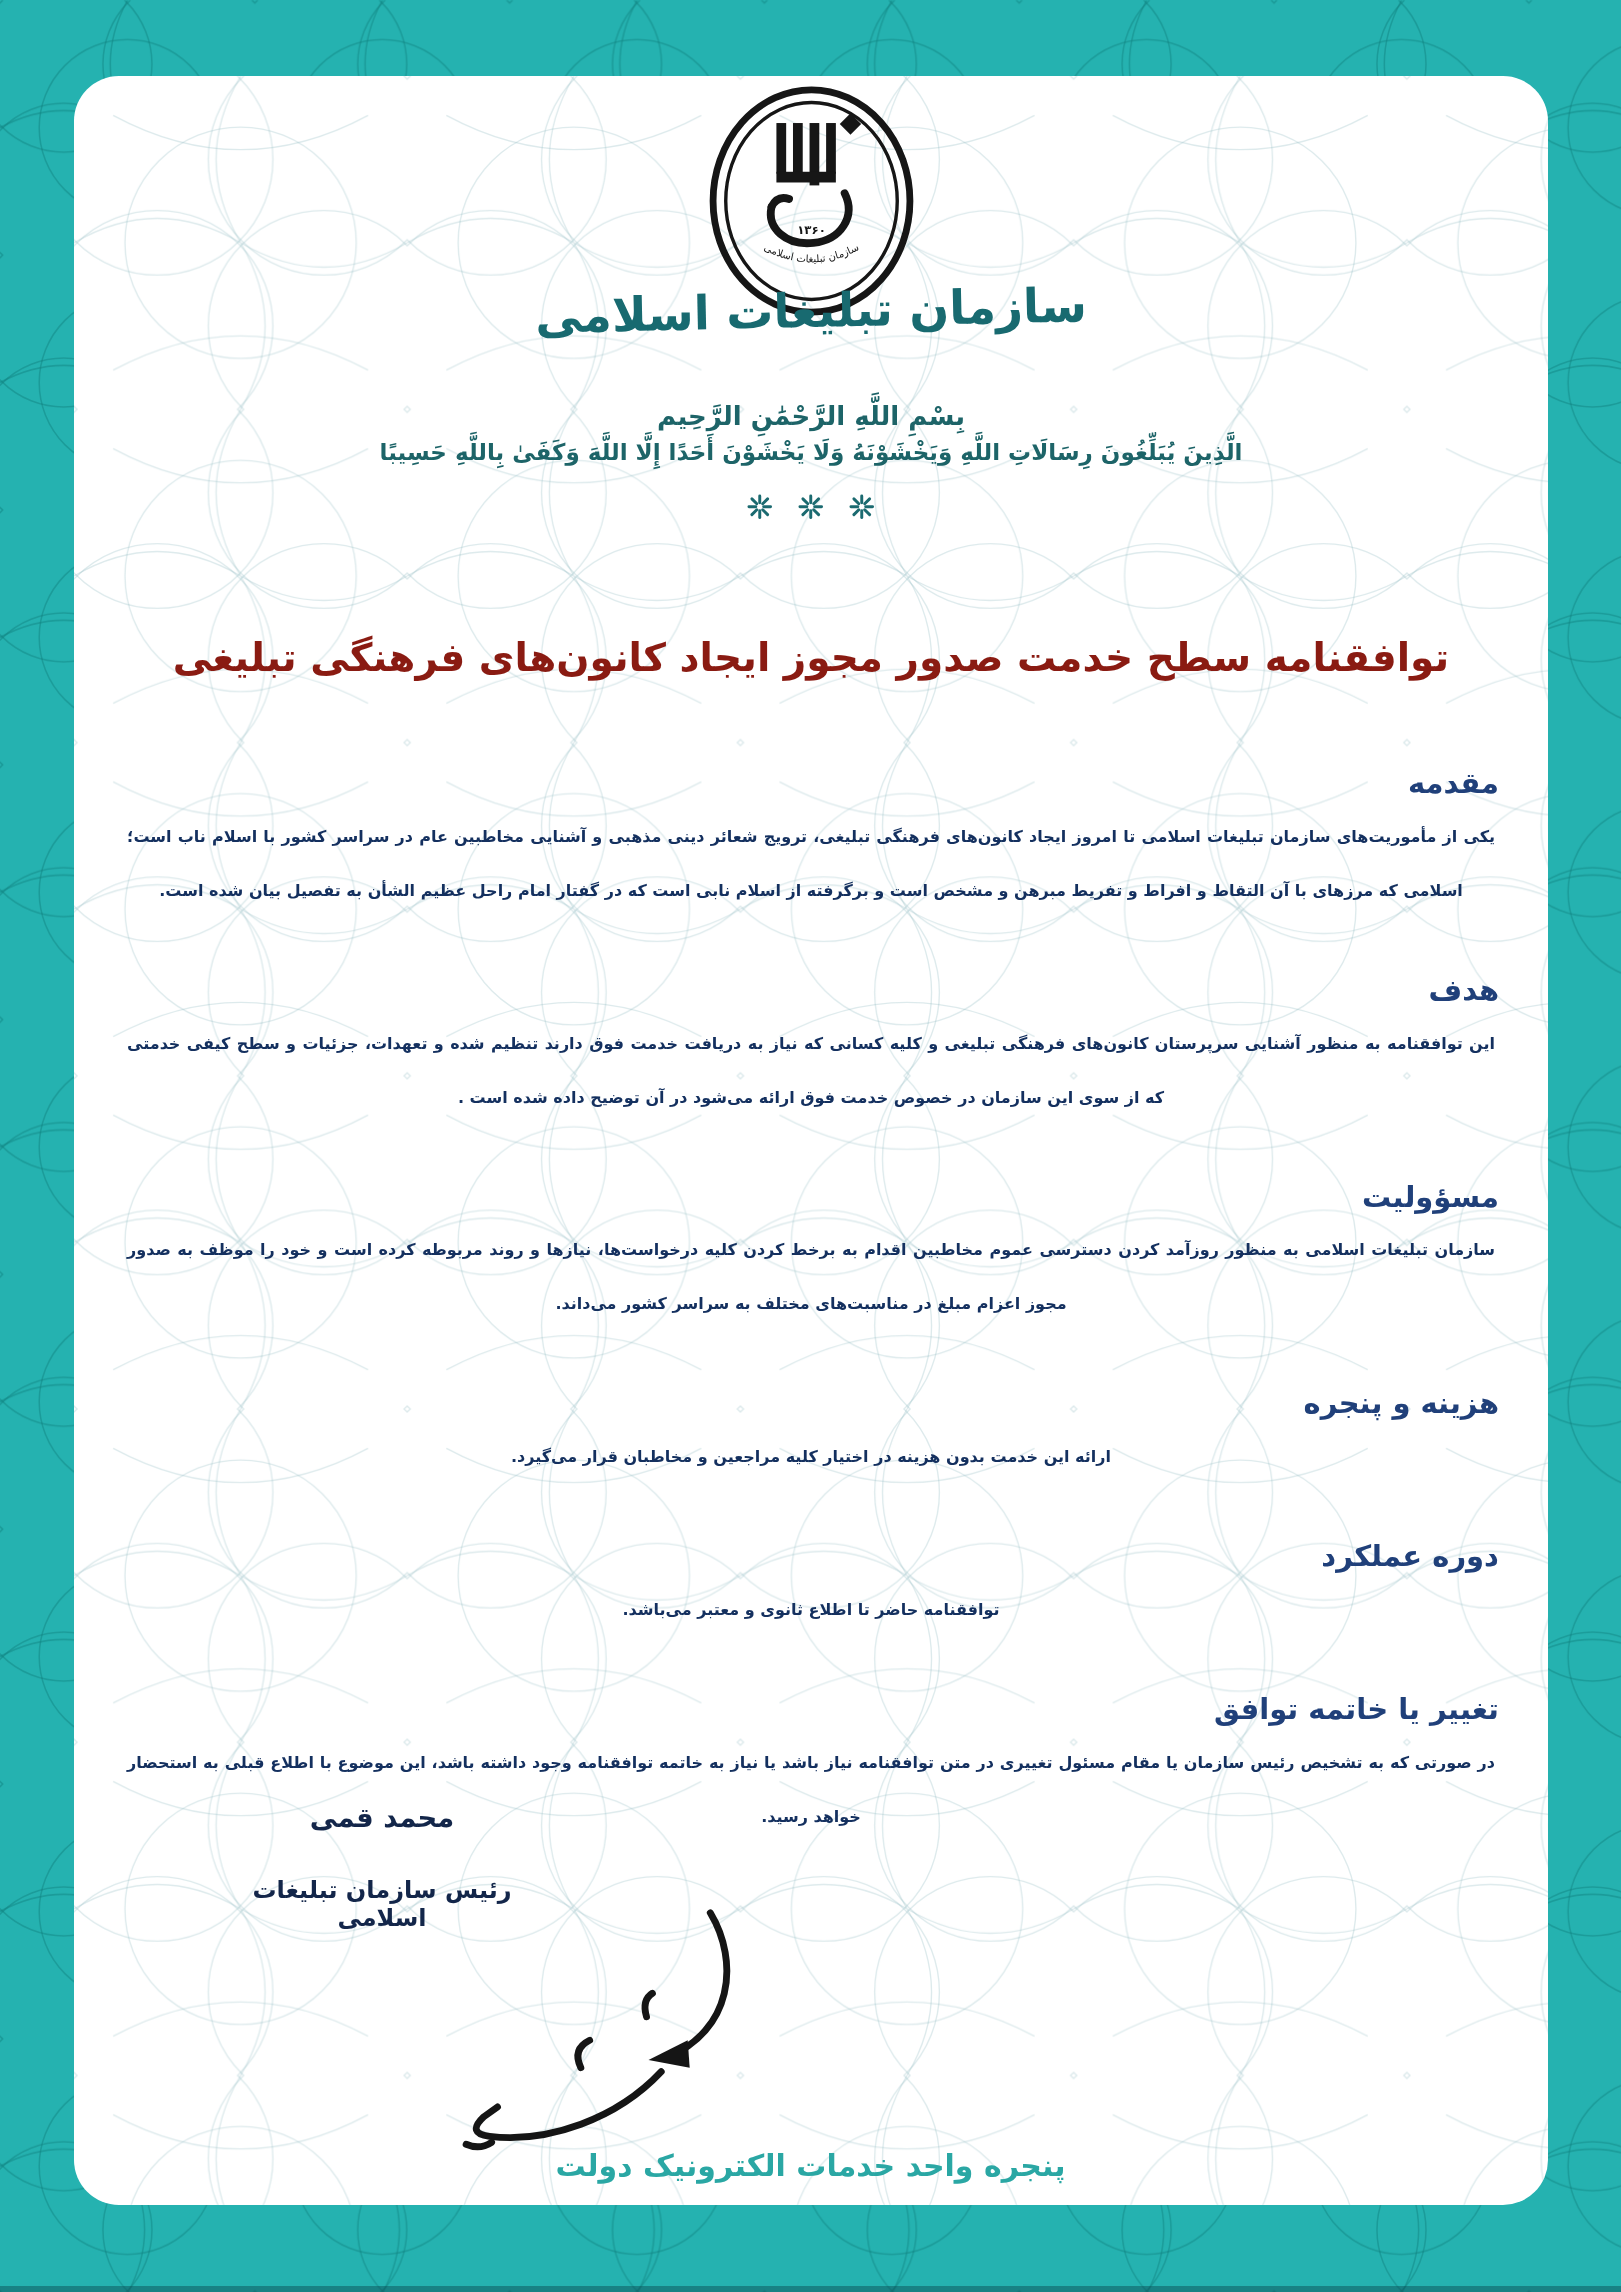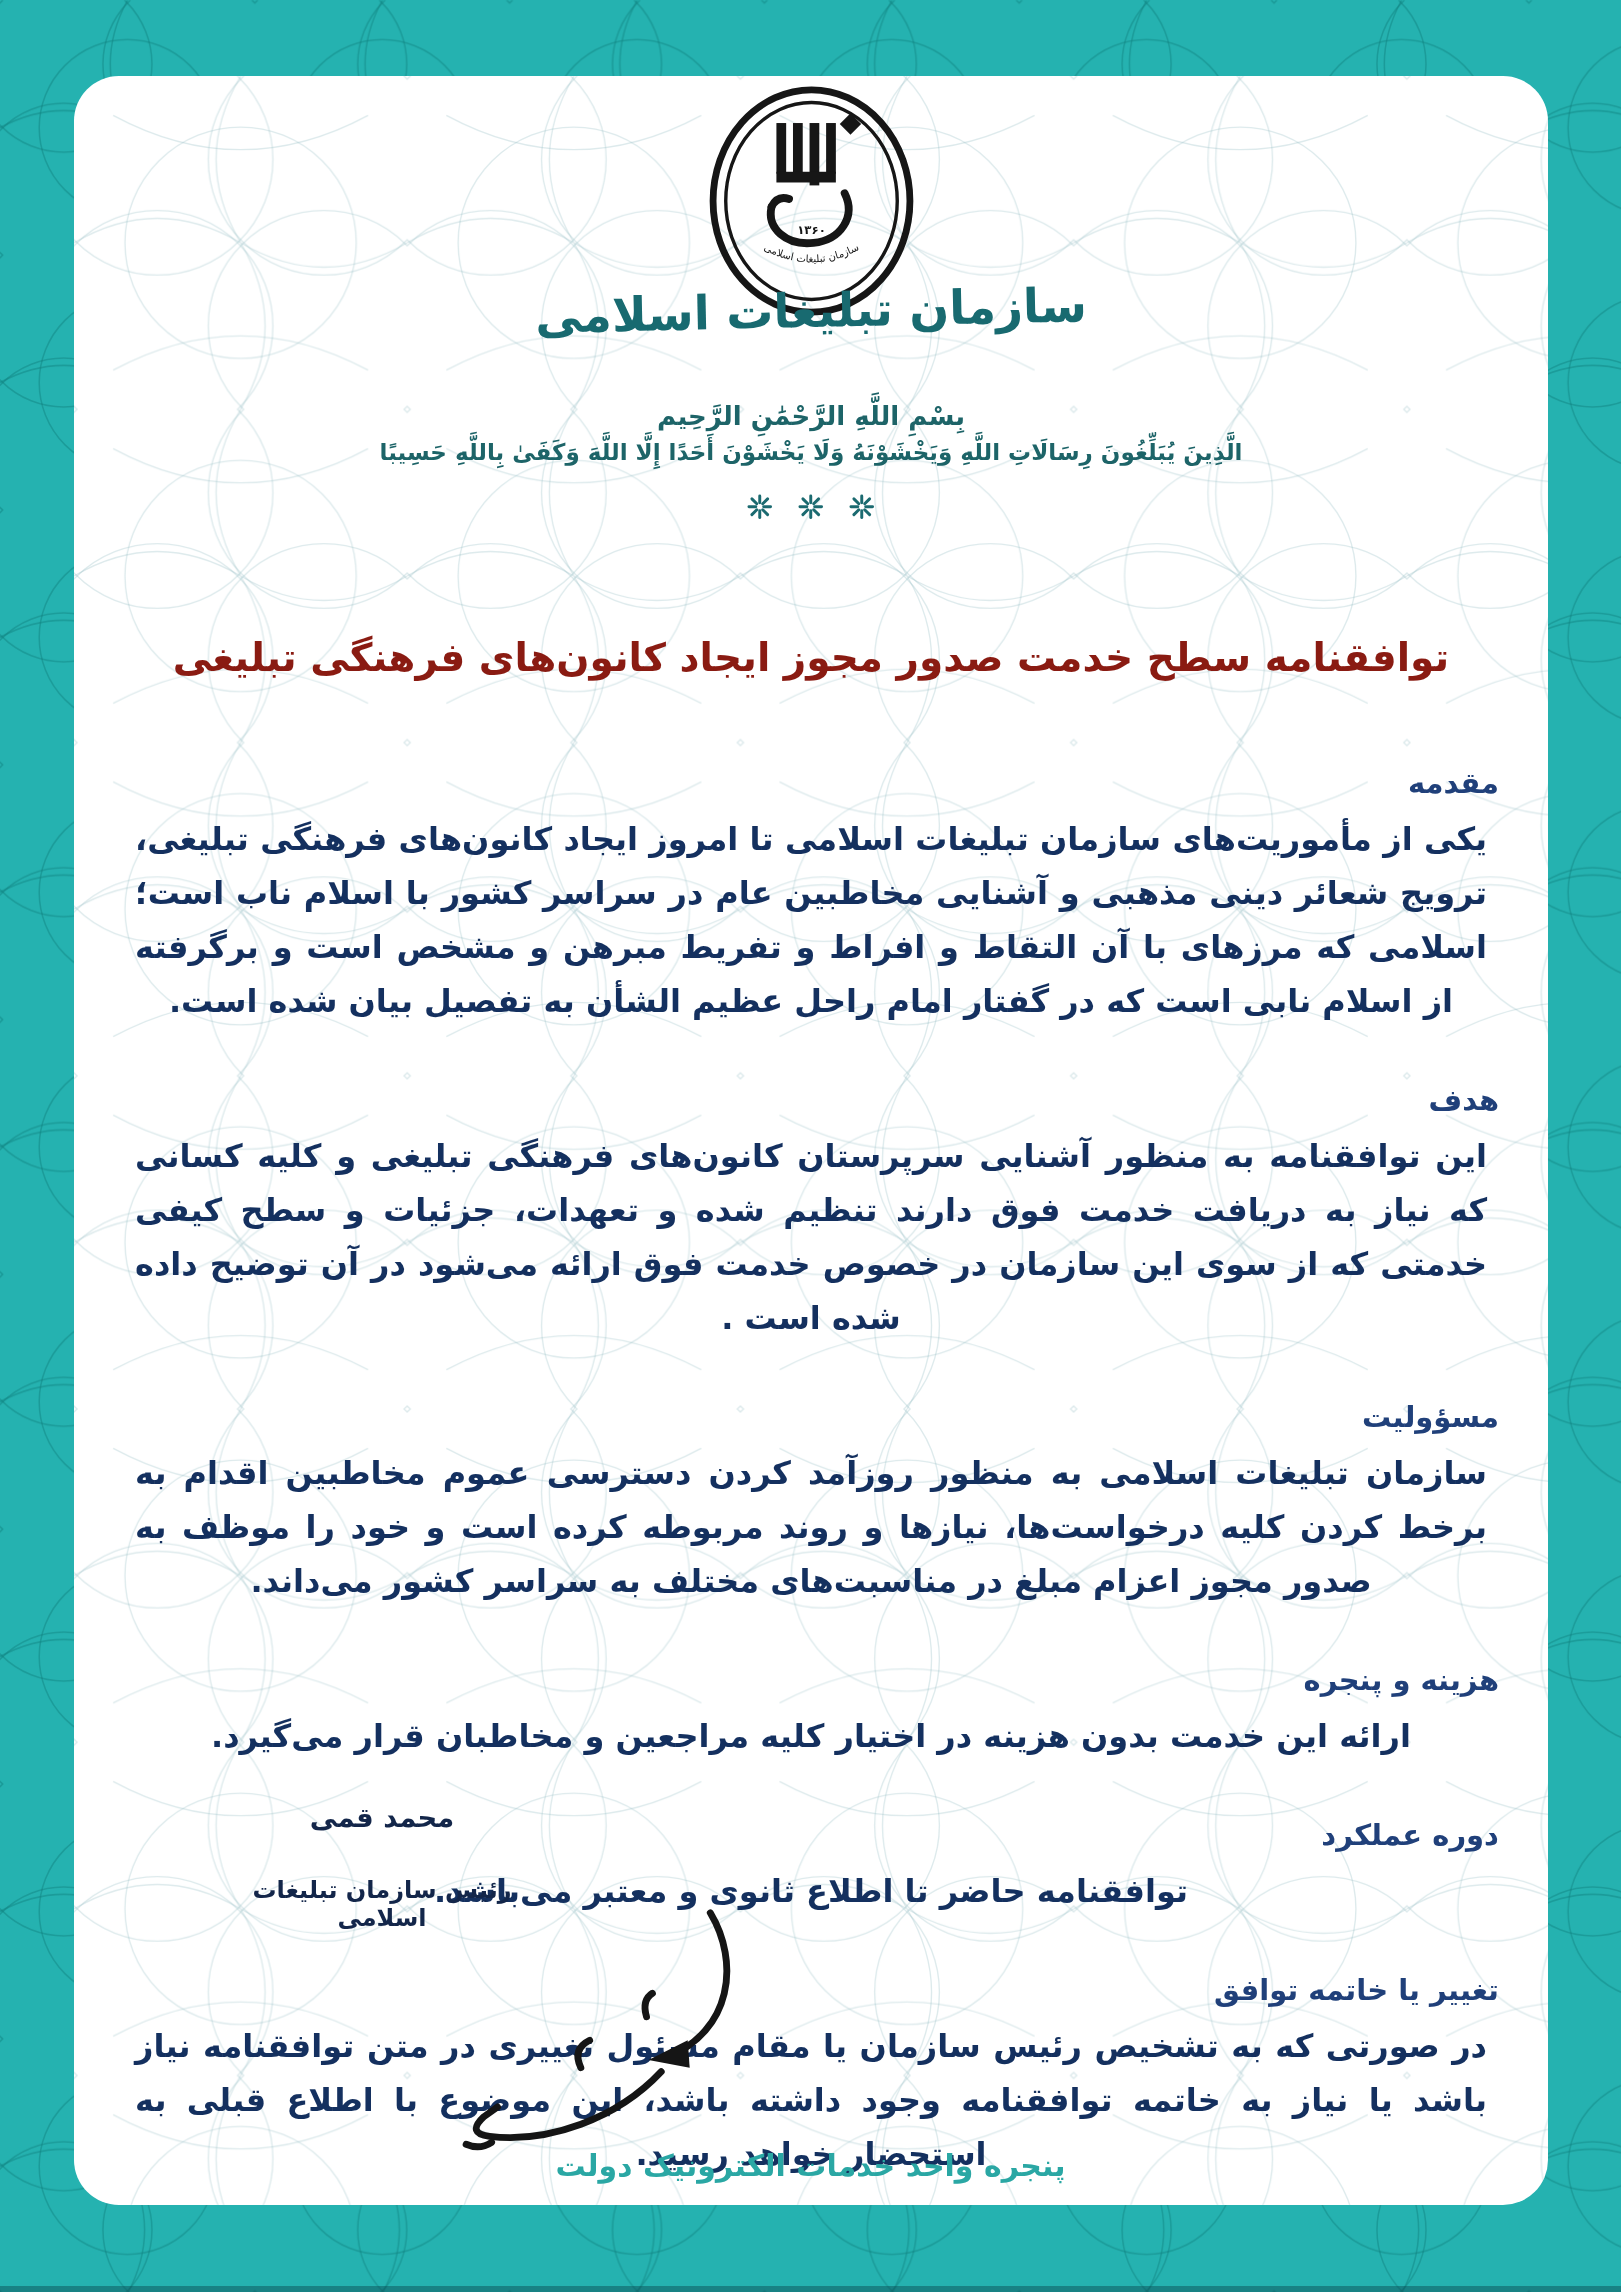--- a/index.html
+++ b/index.html
@@ -29,21 +29,21 @@
   .ornament{display:flex;justify-content:center;gap:25.5px;margin-top:29px;}
   .doc-title{
     text-align:center;margin:116px 0 0 0;font-size:39px;font-weight:800;
     color:#8a1b12;letter-spacing:0;
   }
   .sec h2{
     margin:55px 0 9.8px 0;text-align:right;font-size:29px;font-weight:800;color:#20407a;
   }
   .sec.first h2{margin-top:86px;}
   .sec p{
-    margin:12px;font-size:32px;font-weight:700;color:#14305f;
+    margin:4px;font-size:16px;font-weight:700;color:#14305f;
     line-height:54px;text-align:justify;text-align-last:center;
   }
   .signature{
     position:absolute;left:235px;top:1802px;width:294px;text-align:center;color:#13264a;
   }
   .signature .sig-name{font-size:27.4px;font-weight:800;}
   .signature .sig-title{font-size:24px;font-weight:800;margin-top:43px;}
   .sig-mark{position:absolute;left:372px;top:1903px;pointer-events:none;}
   .footer{
     position:absolute;left:0;right:0;top:2148px;text-align:center;

